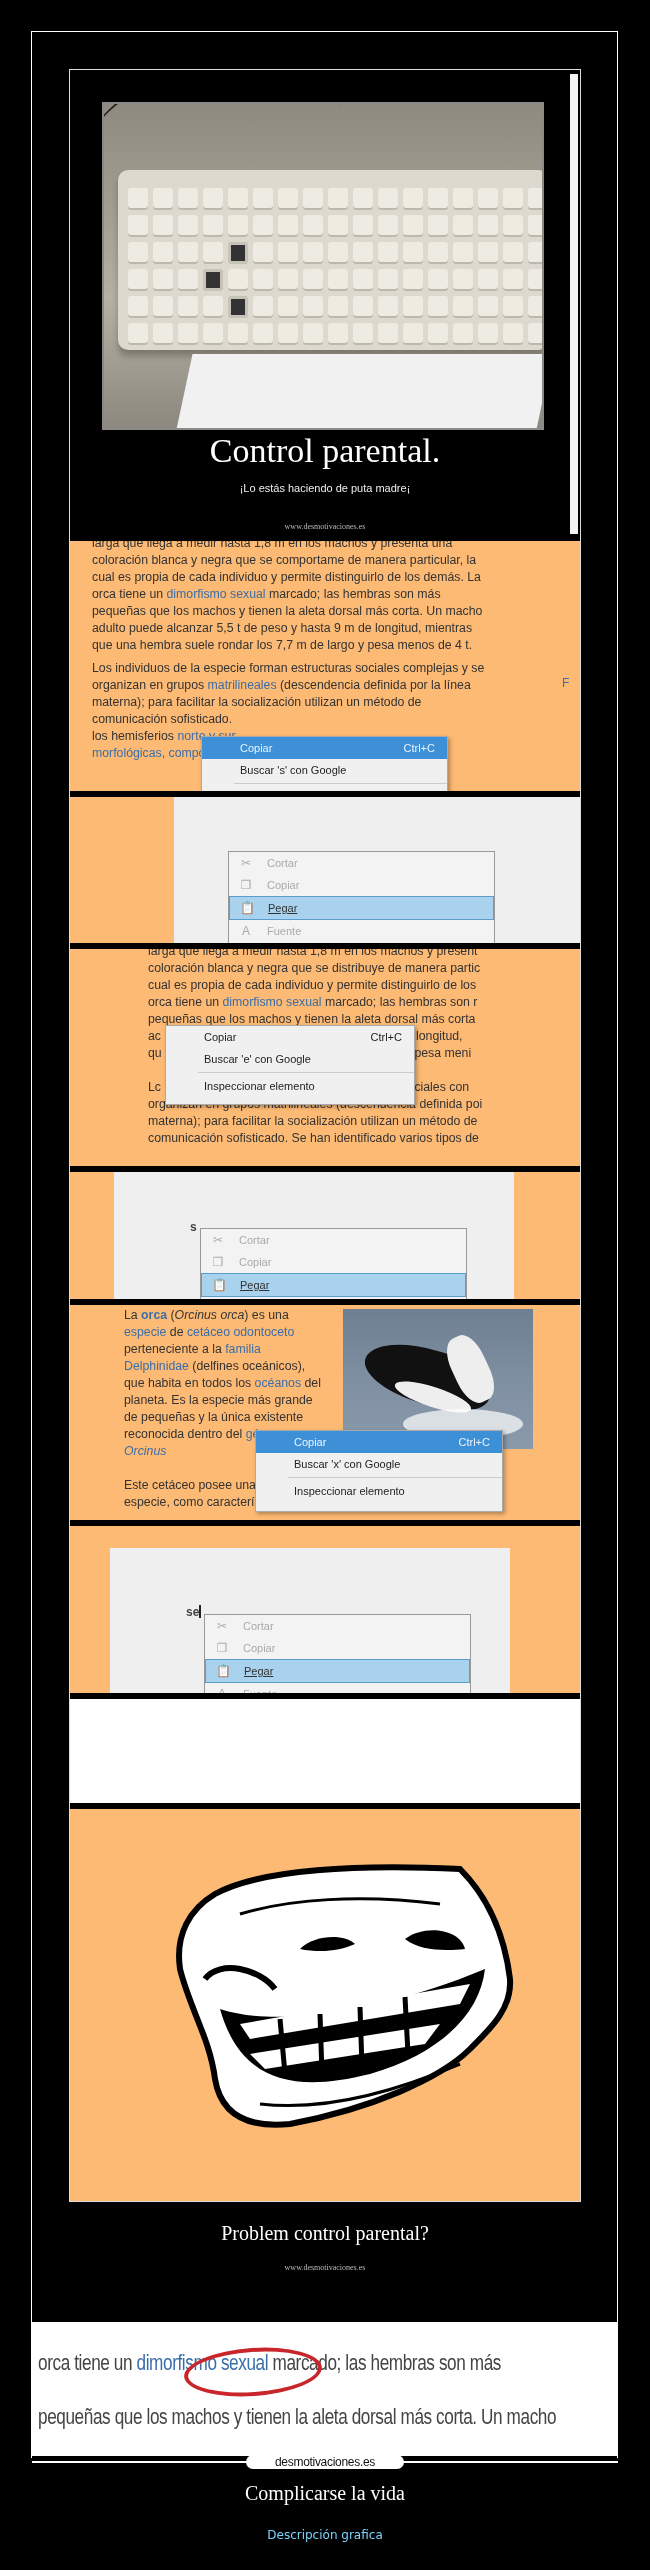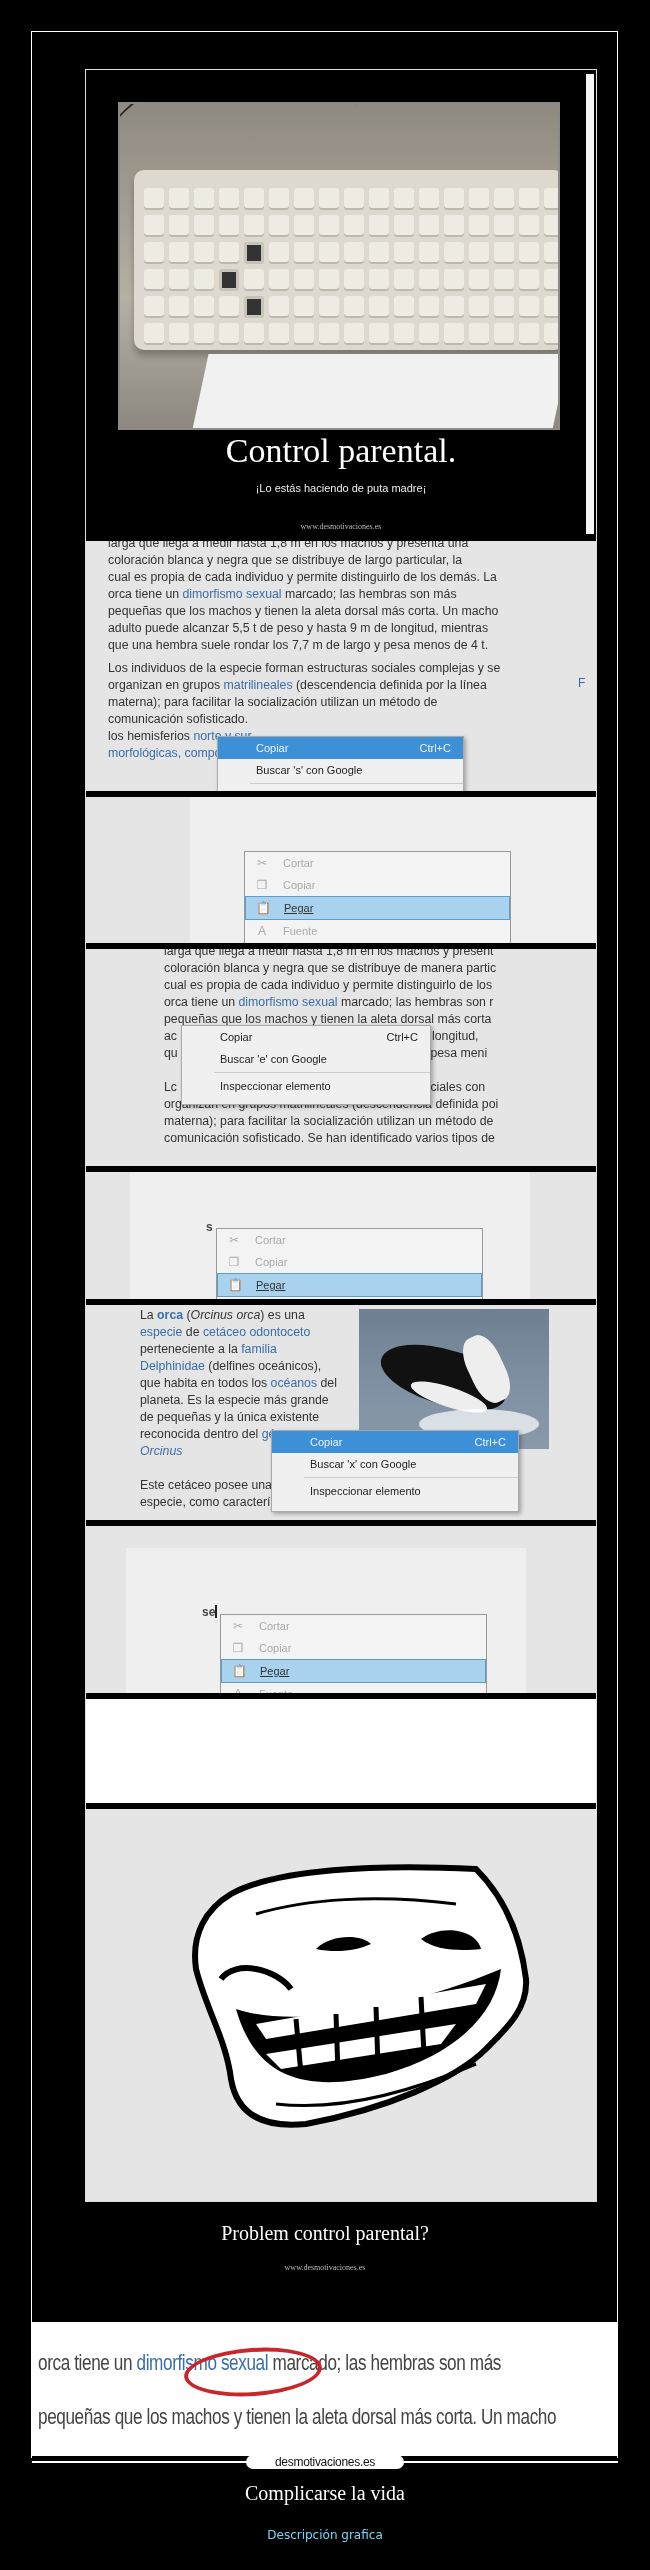--- a/index.html
+++ b/index.html
@@ -1,33 +1,33 @@
 <!DOCTYPE html>
 <html><head>
 <meta charset="utf-8">
 <style>
   html,body{margin:0;padding:0;background:#000;}
   body{width:650px;height:2570px;position:relative;overflow:hidden;font-family:"Liberation Sans",sans-serif;}
   .abs{position:absolute;}
   .outer-frame{left:31px;top:31px;width:587px;height:2427px;border:1px solid #fff;border-bottom:none;box-sizing:border-box;}
-  .inner-frame{left:85px;top:69px;width:512px;height:2133px;border:1px solid #ddd;box-sizing:border-box;background:#fff;overflow:hidden;}
+  .inner-frame{left:69px;top:69px;width:512px;height:2133px;border:1px solid #ddd;box-sizing:border-box;background:#fff;overflow:hidden;}
   .poster1{left:0;top:0;width:510px;height:471px;background:#000;}
   .white-strip{left:500px;top:4px;width:8px;height:460px;background:#f4f4f4;}
   .kb-img{left:32px;top:32px;width:442px;height:328px;border:2px solid #8a8a86;box-sizing:border-box;background:linear-gradient(180deg,#8f8a80 0%,#a29c90 30%,#b7b1a4 60%,#8c887f 100%);overflow:hidden;}
   .kb-body{left:14px;top:66px;width:430px;height:180px;background:#ddd9cf;border-radius:10px;box-shadow:0 6px 6px rgba(0,0,0,.25);}
   .kb-keys{left:10px;top:18px;width:420px;height:150px;display:grid;grid-template-columns:repeat(17,1fr);grid-auto-rows:22px;gap:5px;}
   .key{background:#eeebe3;border-radius:3px;box-shadow:inset 0 -2px 0 #bdb8ac;}
   .key.gone{background:#333;box-shadow:none;border:3px solid #c8c3b8;}
   .kb-paper{left:80px;top:250px;width:360px;height:80px;background:#f1f1f1;transform:skewX(-12deg);}
   .kb-cable{left:-20px;top:-40px;width:260px;height:140px;border-radius:50%;border-top:3px solid #222;transform:rotate(-12deg);}
   .poster-title{width:100%;text-align:center;font-family:"Liberation Serif",serif;color:#fff;}
   .t1{top:362px;font-size:34px;}
   .st1{top:412px;font-size:11px;color:#eee;font-family:"Liberation Sans",sans-serif;}
   .url1{top:452px;font-size:8px;color:#bbb;}
-  .shot{left:0;width:510px;background:#e5e5e5;overflow:hidden;}
+  .shot{left:0;width:510px;background:#fdba74;overflow:hidden;}
   .sep{left:0;width:510px;height:6px;background:#000;}
   .wiki-text{font-size:12.3px;line-height:17px;color:#333;}
   .wiki-text p{margin:0 0 6px 0;}
   .lnk{color:#3a6ea8;}
   .ctx{position:absolute;background:#f0f0f0;border:1px solid #aaa;box-shadow:2px 2px 4px rgba(0,0,0,.3);font-size:11px;color:#222;}
   .ctx .row{height:22px;line-height:22px;padding-left:38px;padding-right:12px;position:relative;}
   .ctx .row.hl{background:#3d8fd6;color:#eaf4ff;}
   .ctx .row .sc{position:absolute;right:12px;top:0;}
   .ctx .divider{height:1px;background:#ccc;margin:2px 0 2px 32px;}
   .win-ctx{position:absolute;background:#f3f3f3;border:1px solid #999;font-size:11px;color:#aaa;}
@@ -174,21 +174,21 @@
     </div>
     <div class="abs poster-title t1">Control parental.</div>
     <div class="abs poster-title st1">¡Lo estás haciendo de puta madre¡</div>
     <div class="abs poster-title url1">www.desmotivaciones.es</div>
   </div>
 
   <div class="abs shot" style="top:471px;height:251px;">
     <div class="abs wiki-text" style="left:22px;top:-6px;width:470px;">
       <p>
         <span>larga que llega a medir hasta 1,8 m en los machos y presenta una</span><br>
-        <span>coloración blanca y negra que se distribuye de largo particular, la</span><br>
+        <span>coloración blanca y negra que se comportame de manera particular, la</span><br>
         <span>cual es propia de cada individuo y permite distinguirlo de los demás. La</span><br>
         <span>orca tiene un </span><span class="lnk">dimorfismo sexual</span><span> marcado; las hembras son más</span><br>
         <span>pequeñas que los machos y tienen la aleta dorsal más corta. Un macho</span><br>
         <span>adulto puede alcanzar 5,5 t de peso y hasta 9 m de longitud, mientras</span><br>
         <span>que una hembra suele rondar los 7,7 m de largo y pesa menos de 4 t.</span>
       </p>
       <p>
         <span>Los individuos de la especie forman estructuras sociales complejas y se</span><br>
         <span>organizan en grupos </span><span class="lnk">matrilineales</span><span> (descendencia definida por la línea</span><br>
         <span>materna); para facilitar la socialización utilizan un método de</span><br>

